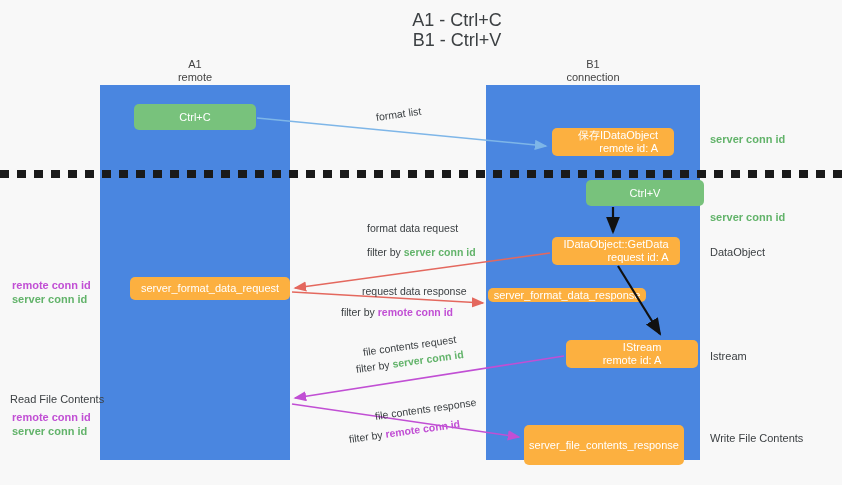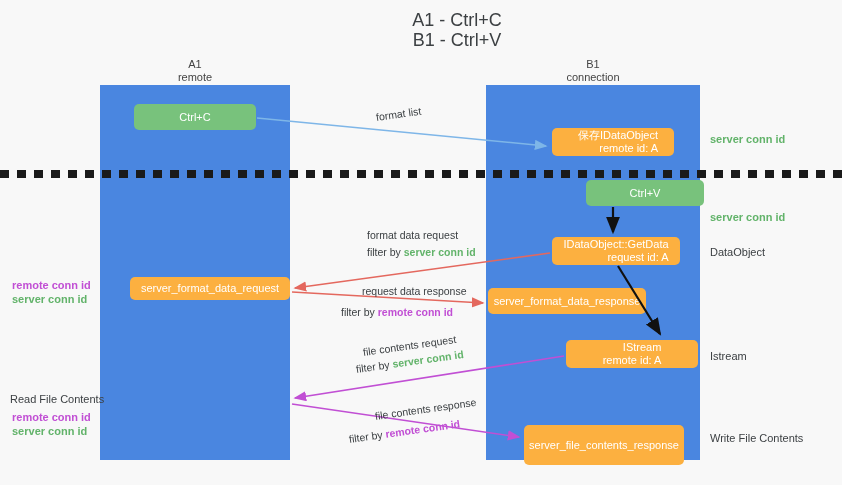--- a/index.html
+++ b/index.html
@@ -98,21 +98,21 @@
 remote id: A</div>
 
   <div class="abs box green" style="left:554px;top:180px;width:118px;height:26px;margin-left:32px;">Ctrl+V</div>
 
   <div class="abs box orange" style="left:552px;top:237px;width:128px;height:28px;">IDataObject::GetData
 request id: A</div>
 
   <div class="abs box orange" style="left:566px;top:340px;width:132px;height:28px;">IStream
 remote id: A</div>
 
-  <div class="abs box orange" style="left:488px;top:288px;width:158px;height:26px;">server_format_data_response</div>
+  <div class="abs box orange" style="left:488px;top:288px;width:158px;height:14px;">server_format_data_response</div>
 
   <div class="abs box orange" style="left:524px;top:425px;width:160px;height:40px;">server_file_contents_response</div>
 
   <svg class="overlay" viewBox="0 0 842 485">
     <defs>
       <marker id="ah-blue" markerWidth="9" markerHeight="9" refX="7" refY="3.2" orient="auto">
         <path d="M0,0 L8,3.2 L0,6.4 z" fill="#7eb6e8"></path>
       </marker>
       <marker id="ah-red" markerWidth="9" markerHeight="9" refX="7" refY="3.2" orient="auto">
         <path d="M0,0 L8,3.2 L0,6.4 z" fill="#e4685e"></path>
@@ -137,21 +137,21 @@
 
     <line x1="564" y1="356" x2="295" y2="398" stroke="#c14fd4" stroke-width="1.6" marker-end="url(#ah-mag)"></line>
 
     <line x1="292" y1="404" x2="519" y2="437" stroke="#c14fd4" stroke-width="1.6" marker-end="url(#ah-mag)"></line>
   </svg>
 
   <div class="abs dashline"></div>
 
   <div class="abs edge-label rot-6" style="left:375px;top:110px;">format list</div>
 
-  <div class="abs edge-label" style="left:367px;top:228px;text-align:right;">format data request</div>
+  <div class="abs edge-label" style="left:367px;top:221px;text-align:right;">format data request</div>
   <div class="abs edge-label" style="left:367px;top:245px;">
     <span>filter by </span><span class="g">server conn id</span>
   </div>
 
   <div class="abs edge-label" style="left:362px;top:284px;">request data response</div>
   <div class="abs edge-label" style="left:341px;top:305px;">
     <span>filter by </span><span class="p">remote conn id</span>
   </div>
 
   <div class="abs edge-label rot-6" style="left:362px;top:345px;">file contents request</div>

